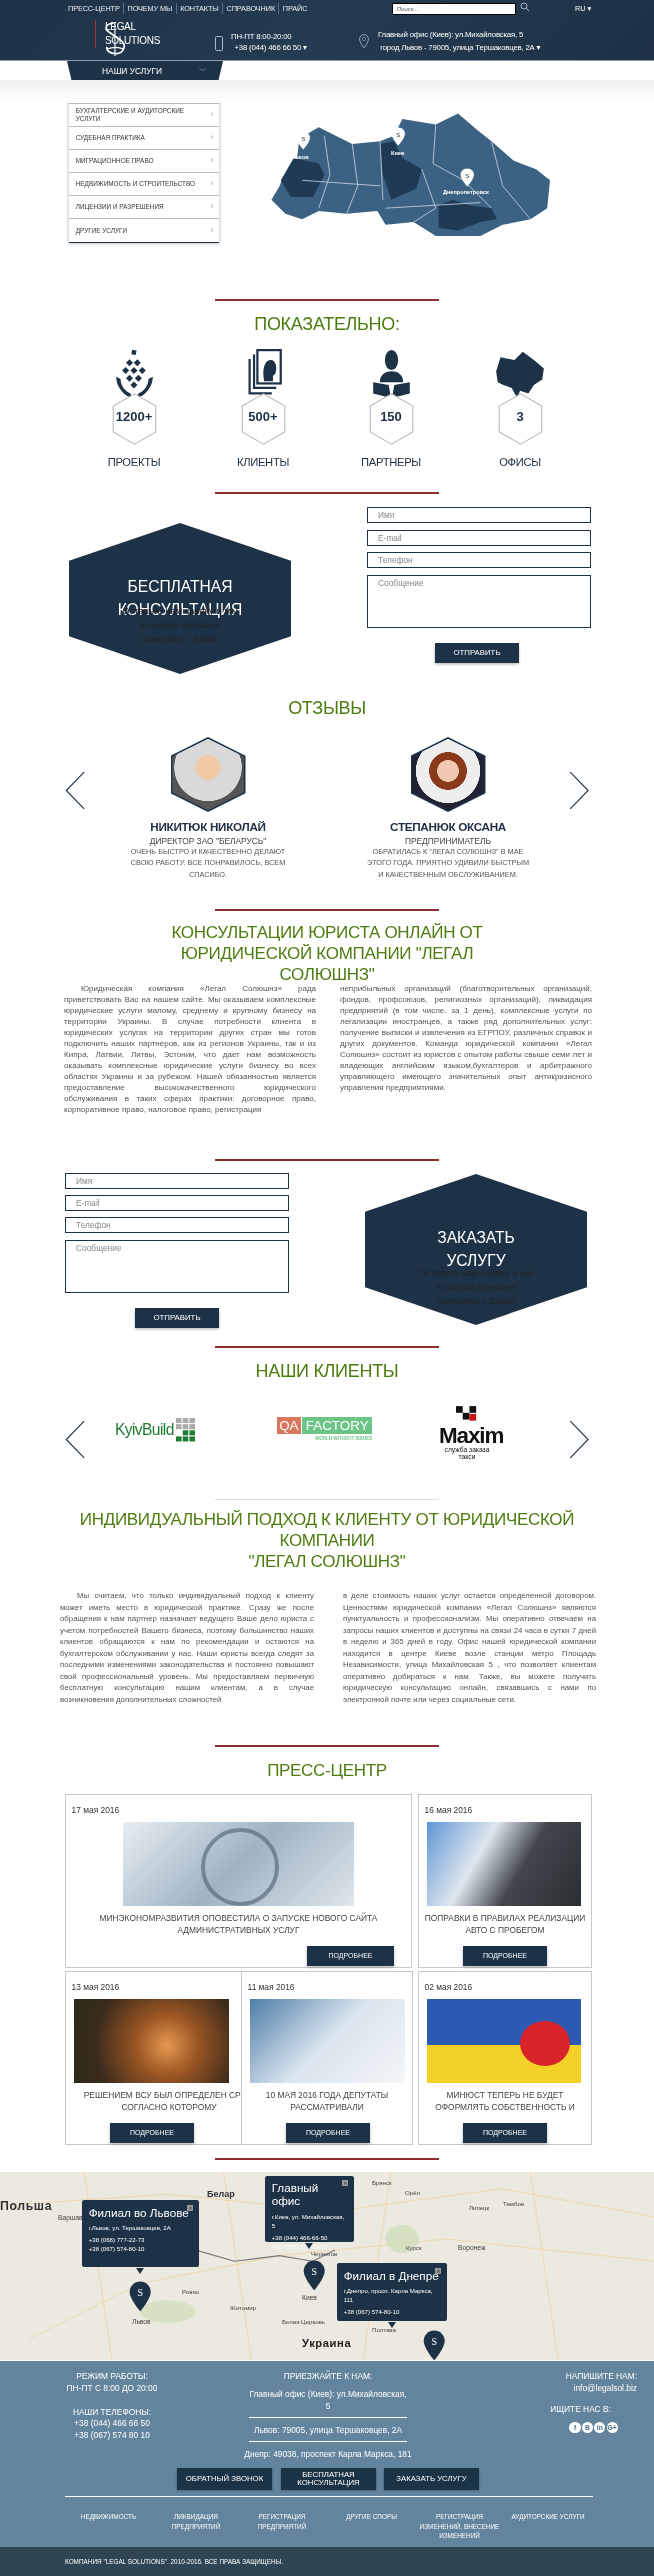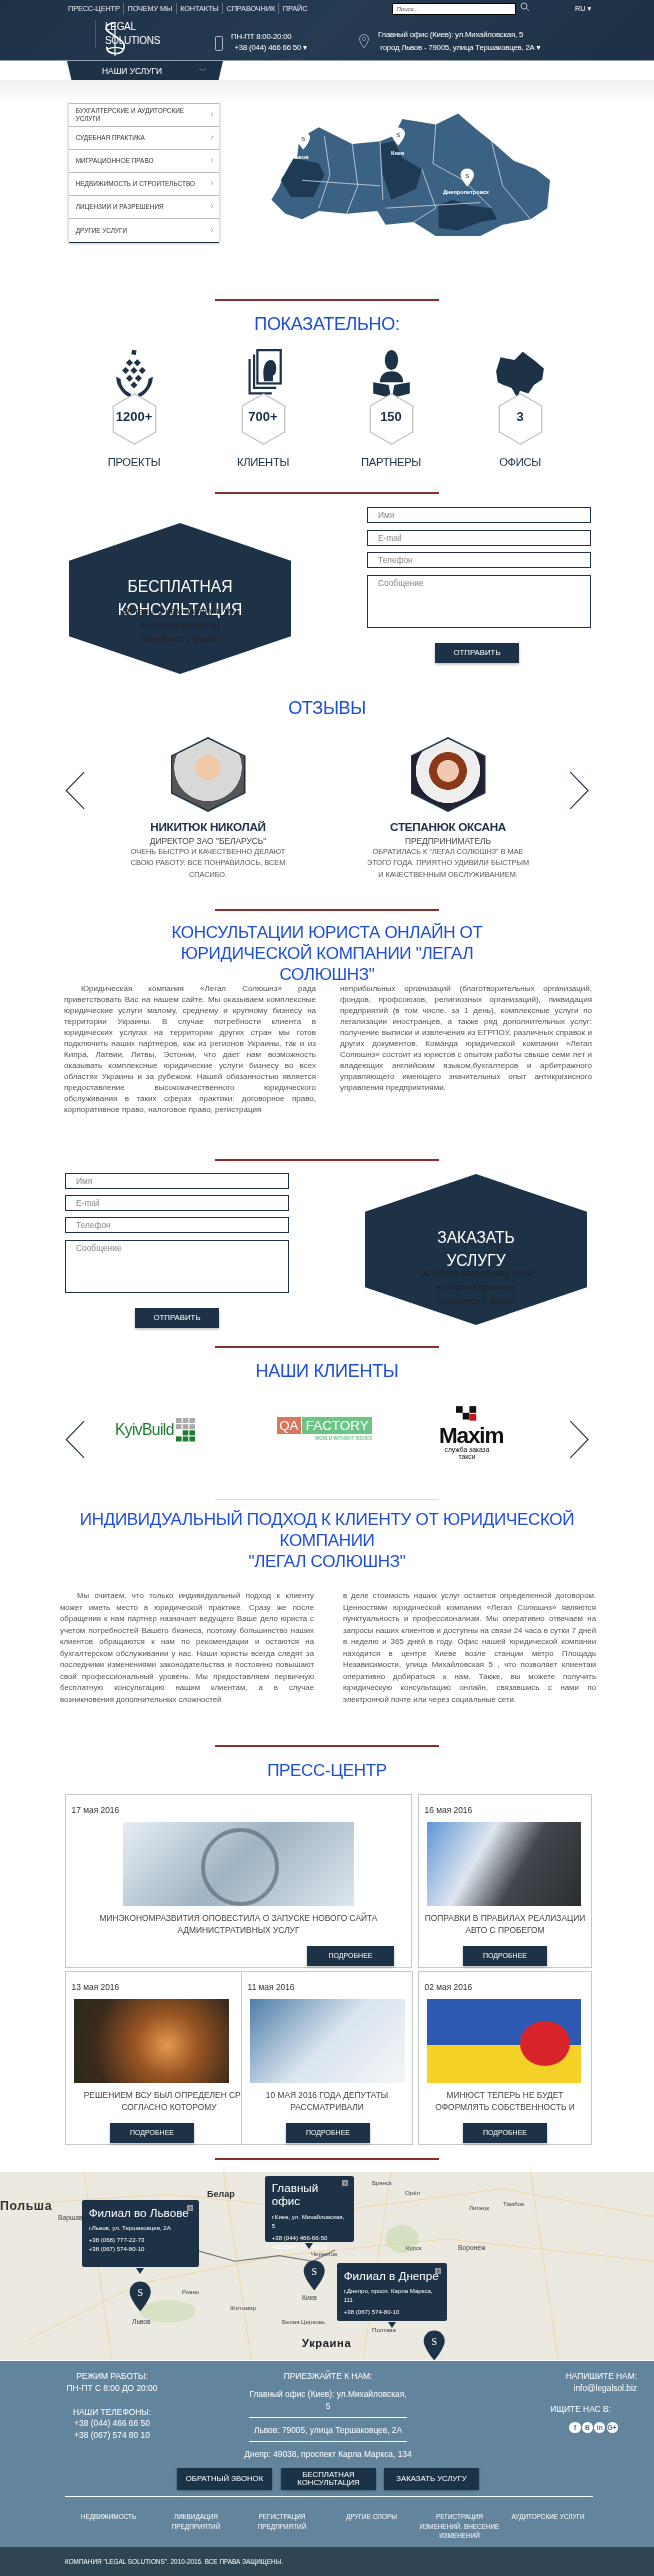--- a/index.html
+++ b/index.html
@@ -23,21 +23,21 @@
 
 .svc-head{position:absolute;left:67px;top:61px;width:156px;height:20px;background:#1e3247;clip-path:polygon(0 0,100% 0,97% 100%,3% 100%)}
 .svc-head span{position:absolute;left:35px;top:5px;color:#fff;font-size:8.4px}
 .svc-head .chev{position:absolute;left:132px;top:3.9px;color:#8fa0b2;font-size:7.8px}
 .svc-menu{position:absolute;left:69px;top:81px;width:150px;background:#fff;box-shadow:0 1.1px 3.4px rgba(0,0,0,.35);border-bottom:1.7px solid #1e3247}
 .svc-item{display:flex;align-items:center;justify-content:space-between;height:23px;border-bottom:0.6px solid #bbb;padding:0 5.6px 0 6.7px;font-size:6.4px;color:#333;line-height:7.8px}
 .svc-item:last-child{border-bottom:none}
 .svc-item .arr{color:#999;font-size:9px}
 
 .ukmap{position:absolute;left:268px;top:80px;width:291px;height:156px}
-.section-title{position:absolute;left:0;width:654px;text-align:center;font-size:18px;font-weight:300;color:#1d4ed8;letter-spacing:-0.3px}
+.section-title{position:absolute;left:0;width:654px;text-align:center;font-size:18px;font-weight:300;color:#4d7c0f;letter-spacing:-0.3px}
 .redline{position:absolute;left:215px;width:224px;height:1.7px;background:#8b2e2e}
 
 .stat{position:absolute;width:78px;text-align:center}
 .stat .hex{width:47px;height:54px;margin:0 auto;position:relative}
 .stat .num{position:absolute;left:0;top:17px;width:47px;text-align:center;font-weight:bold;font-size:13px;color:#1d2f44}
 .stat .lbl{font-size:11.2px;color:#1d2f44;margin-top:10px;letter-spacing:-0.3px}
 
 .bighex{position:absolute;width:212px;height:151px;background:#1e3247;clip-path:polygon(50% 0,100% 25%,100% 75%,50% 100%,0 75%,0 25%);color:#fff;text-align:center;font-size:15.6px;font-weight:300;line-height:22.4px;display:flex;align-items:center;justify-content:center}
 .lead{position:absolute;width:156px;text-align:center;font-size:9.5px;line-height:14px;color:#222}
 .inp{position:absolute;border:1.1px solid #1e3247;height:15.6px;font-size:8.4px;color:#888;padding:1.7px 10px;background:#fff}
@@ -210,21 +210,21 @@
   <svg width="39" height="50" viewBox="0 0 70 90">
       <g fill="none" stroke="#1e3247" stroke-width="4">
         <rect x="24" y="2" width="42" height="60"></rect>
         <path d="M18 10 V70 H58"></path>
         <path d="M10 18 V80 H50"></path>
       </g>
       <path d="M35 50 C33 30 40 20 48 20 C58 20 60 35 56 45 L52 48 L52 58 L36 58Z" fill="#1e3247"></path>
     </svg>
   <div class="hex" style="margin-top:-9px"><svg width="47" height="54" viewBox="0 0 84 96">
         <polygon points="42,3 80,25 80,71 42,93 4,71 4,25" fill="#fff" stroke="#bbb" stroke-width="2"></polygon>
-      </svg><div class="num">700+</div></div>
+      </svg><div class="num">500+</div></div>
   <div class="lbl">КЛИЕНТЫ</div>
 </div>
 <div class="stat" style="left:352px;top:349px">
   <svg width="39" height="50" viewBox="0 0 70 90">
       <g fill="#1e3247">
         <ellipse cx="35" cy="20" rx="12" ry="18"></ellipse>
         <path d="M14 60 C14 45 25 40 35 40 C45 40 56 45 56 60Z"></path>
         <path d="M2 60 L30 65 L34 88 L2 80Z"></path>
         <path d="M68 60 L40 65 L36 88 L68 80Z"></path>
       </g>
@@ -475,21 +475,21 @@
   <div>ПН-ПТ С 8:00 ДО 20:00</div>
   <div style="height:12.3px"></div>
   <div>НАШИ ТЕЛЕФОНЫ:</div>
   <div>+38 (044) 466 66 50</div>
   <div>+38 (067) 574 80 10</div>
 </div>
 <div class="fcol" style="left:224px;top:2371px;width:208px">
   <div>ПРИЕЗЖАЙТЕ К НАМ:</div>
   <div style="margin-top:6.7px;padding-bottom:4.5px;border-bottom:0.6px solid #fff;margin-left:25px;margin-right:25px">Главный офис (Киев): ул.Михайловская, 5</div>
   <div style="margin-top:6.7px;padding-bottom:4.5px;border-bottom:0.6px solid #fff;margin-left:25px;margin-right:25px">Львов: 79005, улица Тершаковцев, 2А</div>
-  <div style="margin-top:6.7px">Днепр: 49038, проспект Карла Маркса, 134</div>
+  <div style="margin-top:6.7px">Днепр: 49038, проспект Карла Маркса, 181</div>
 </div>
 <div class="fcol" style="left:539px;top:2371px;width:98px;text-align:right">
   <div>НАПИШИТЕ НАМ:</div>
   <div>info@legalsol.biz</div>
   <div style="margin-top:10px;text-align:left;padding-left:11.2px">ИЩИТЕ НАС В:</div>
   <div style="margin-top:5.6px;text-align:center;padding-left:11.2px">
     <span class="social">f</span><span class="social">B</span><span class="social">in</span><span class="social">G+</span>
   </div>
 </div>
 <div class="fbtn" style="left:177px;width:95px">ОБРАТНЫЙ ЗВОНОК</div>

